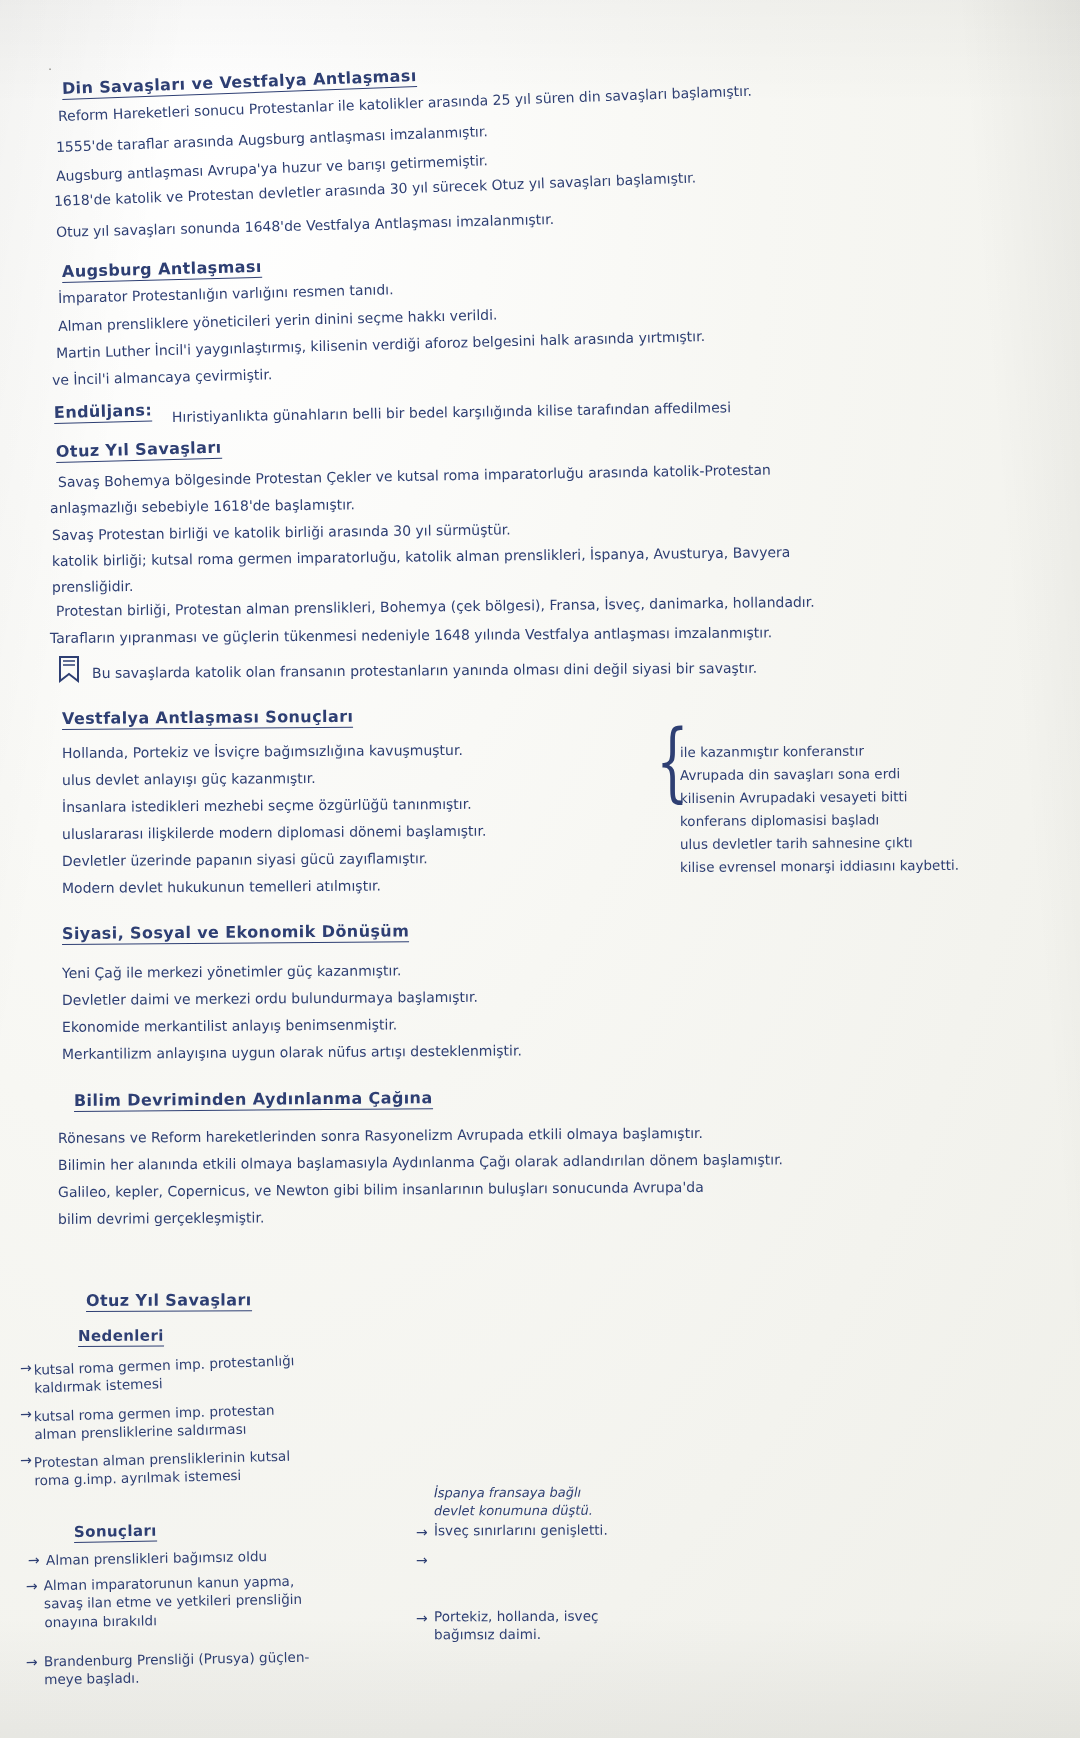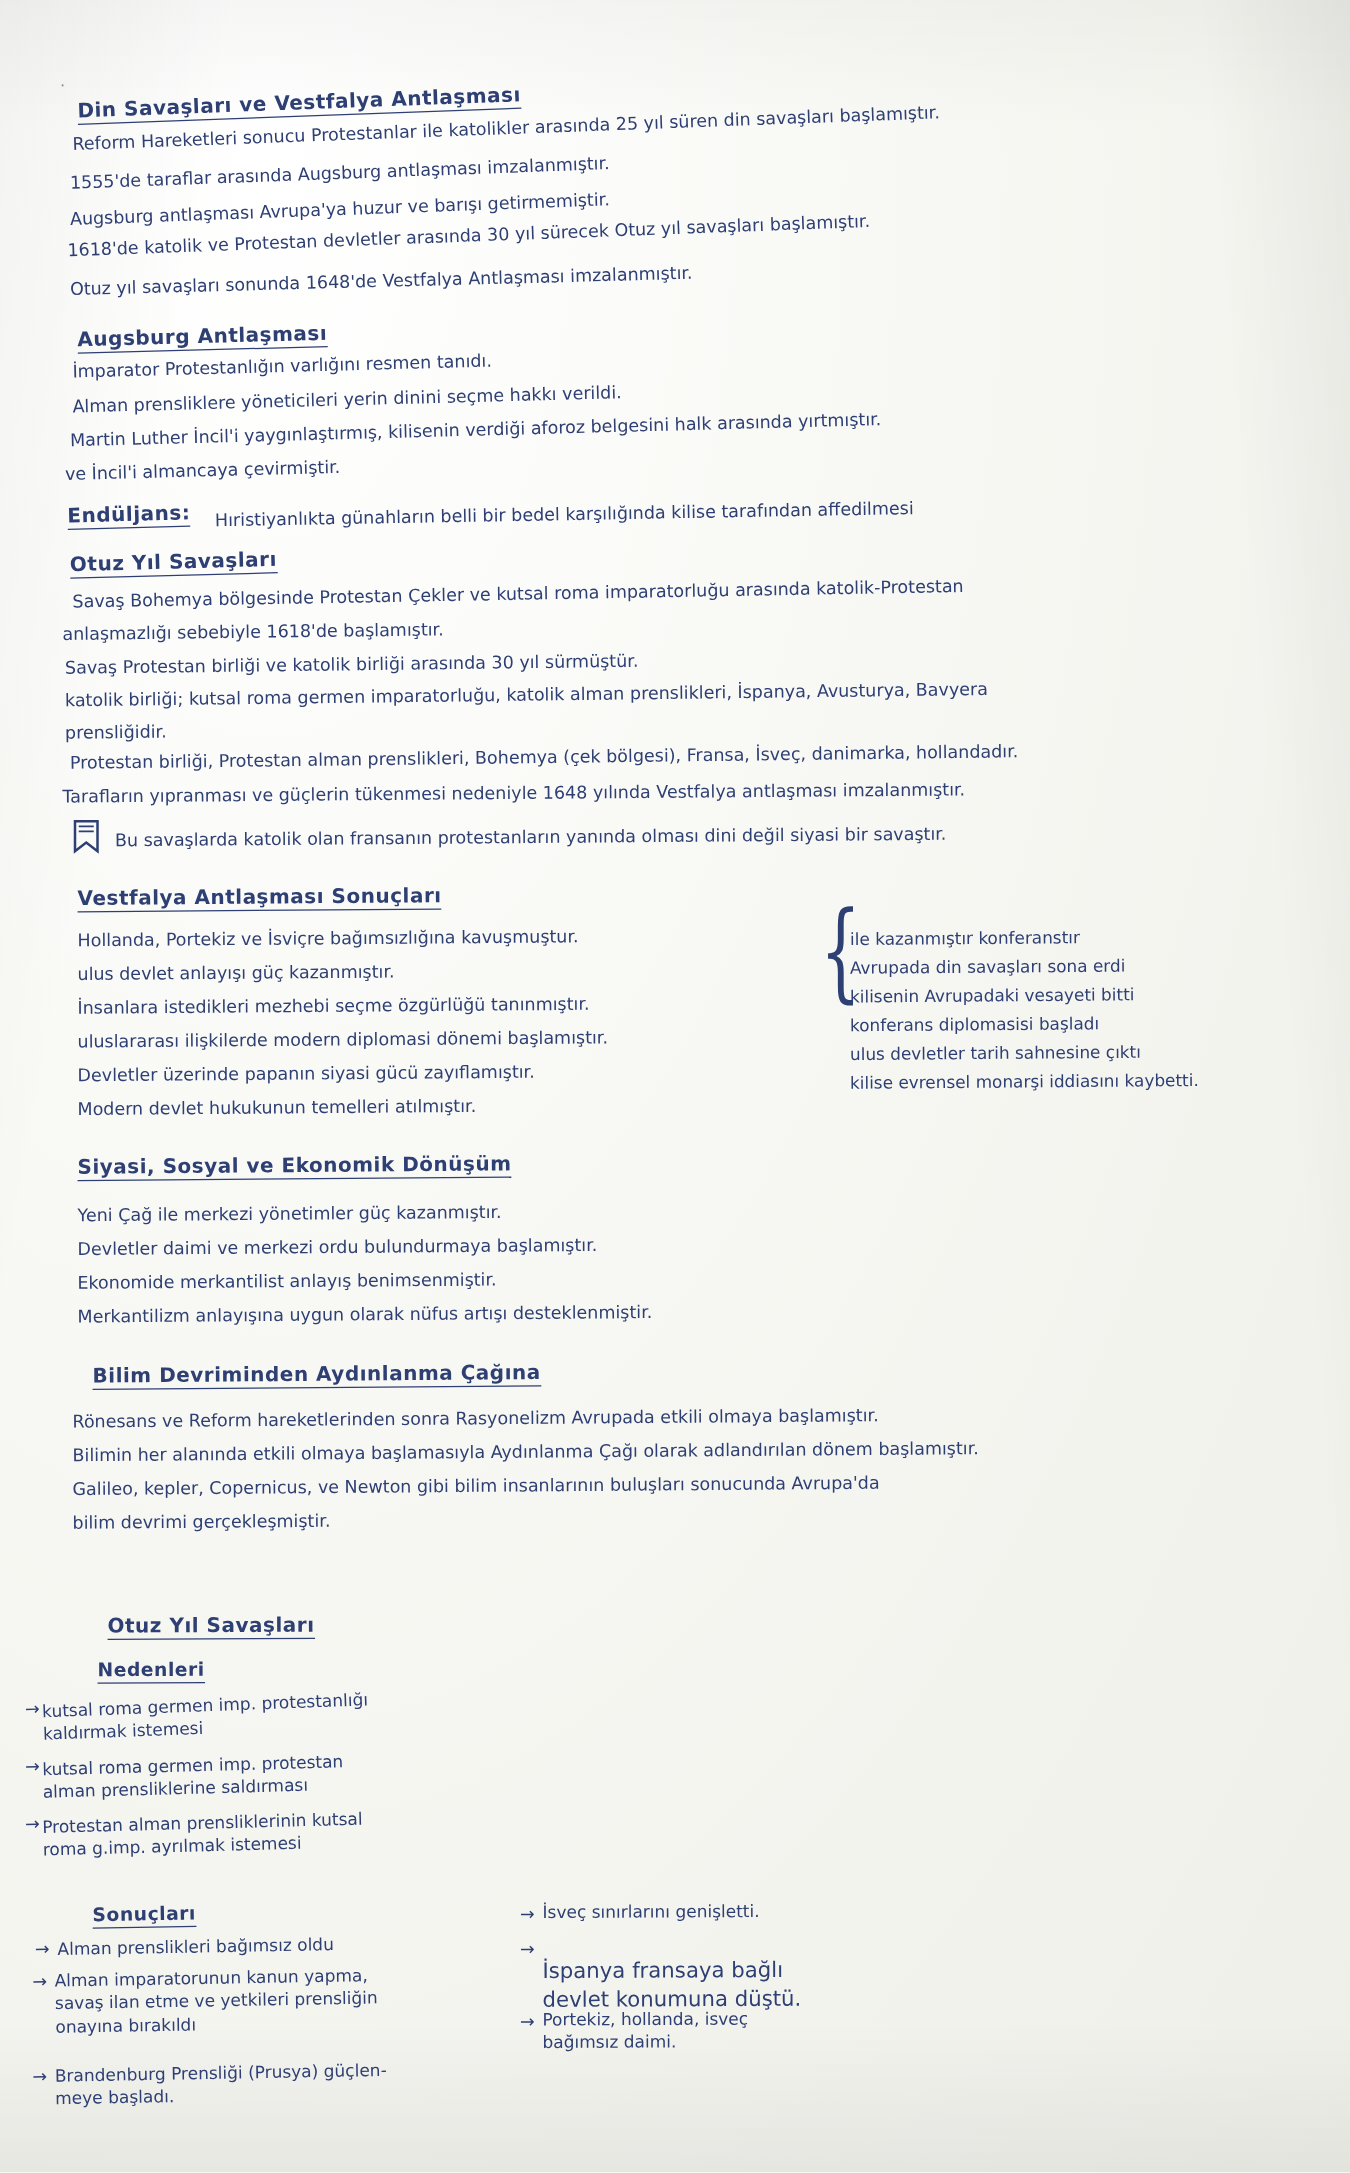--- a/index.html
+++ b/index.html
@@ -197,21 +197,21 @@
     <div>Brandenburg Prensliği (Prusya) güçlen-
 meye başladı.</div>
   </div>
 
   <div class="line rot-03" style="left:416px; top:1524px; font-size:14px;">→</div>
   <div class="block rot-03" style="left:434px; top:1521px; font-size:13.6px; line-height:1.35;">
     <div>İsveç sınırlarını genişletti.</div>
   </div>
 
   <div class="line rot-03" style="left:416px; top:1552px; font-size:14px;">→</div>
-  <div class="block rot-03" style="left:434px; top:1566px; font-size:17px; line-height:1.35;">
+  <div class="block rot-03" style="left:434px; top:1484px; font-size:13px; line-height:1.35;font-style:italic;">
     <div>İspanya fransaya bağlı
 devlet konumuna düştü.</div>
   </div>
 
   <div class="line rot-03" style="left:416px; top:1610px; font-size:14px;">→</div>
   <div class="block rot-03" style="left:434px; top:1607px; font-size:13.6px; line-height:1.35;">
     <div>Portekiz, hollanda, isveç
 bağımsız daimi.</div>
   </div>
 

